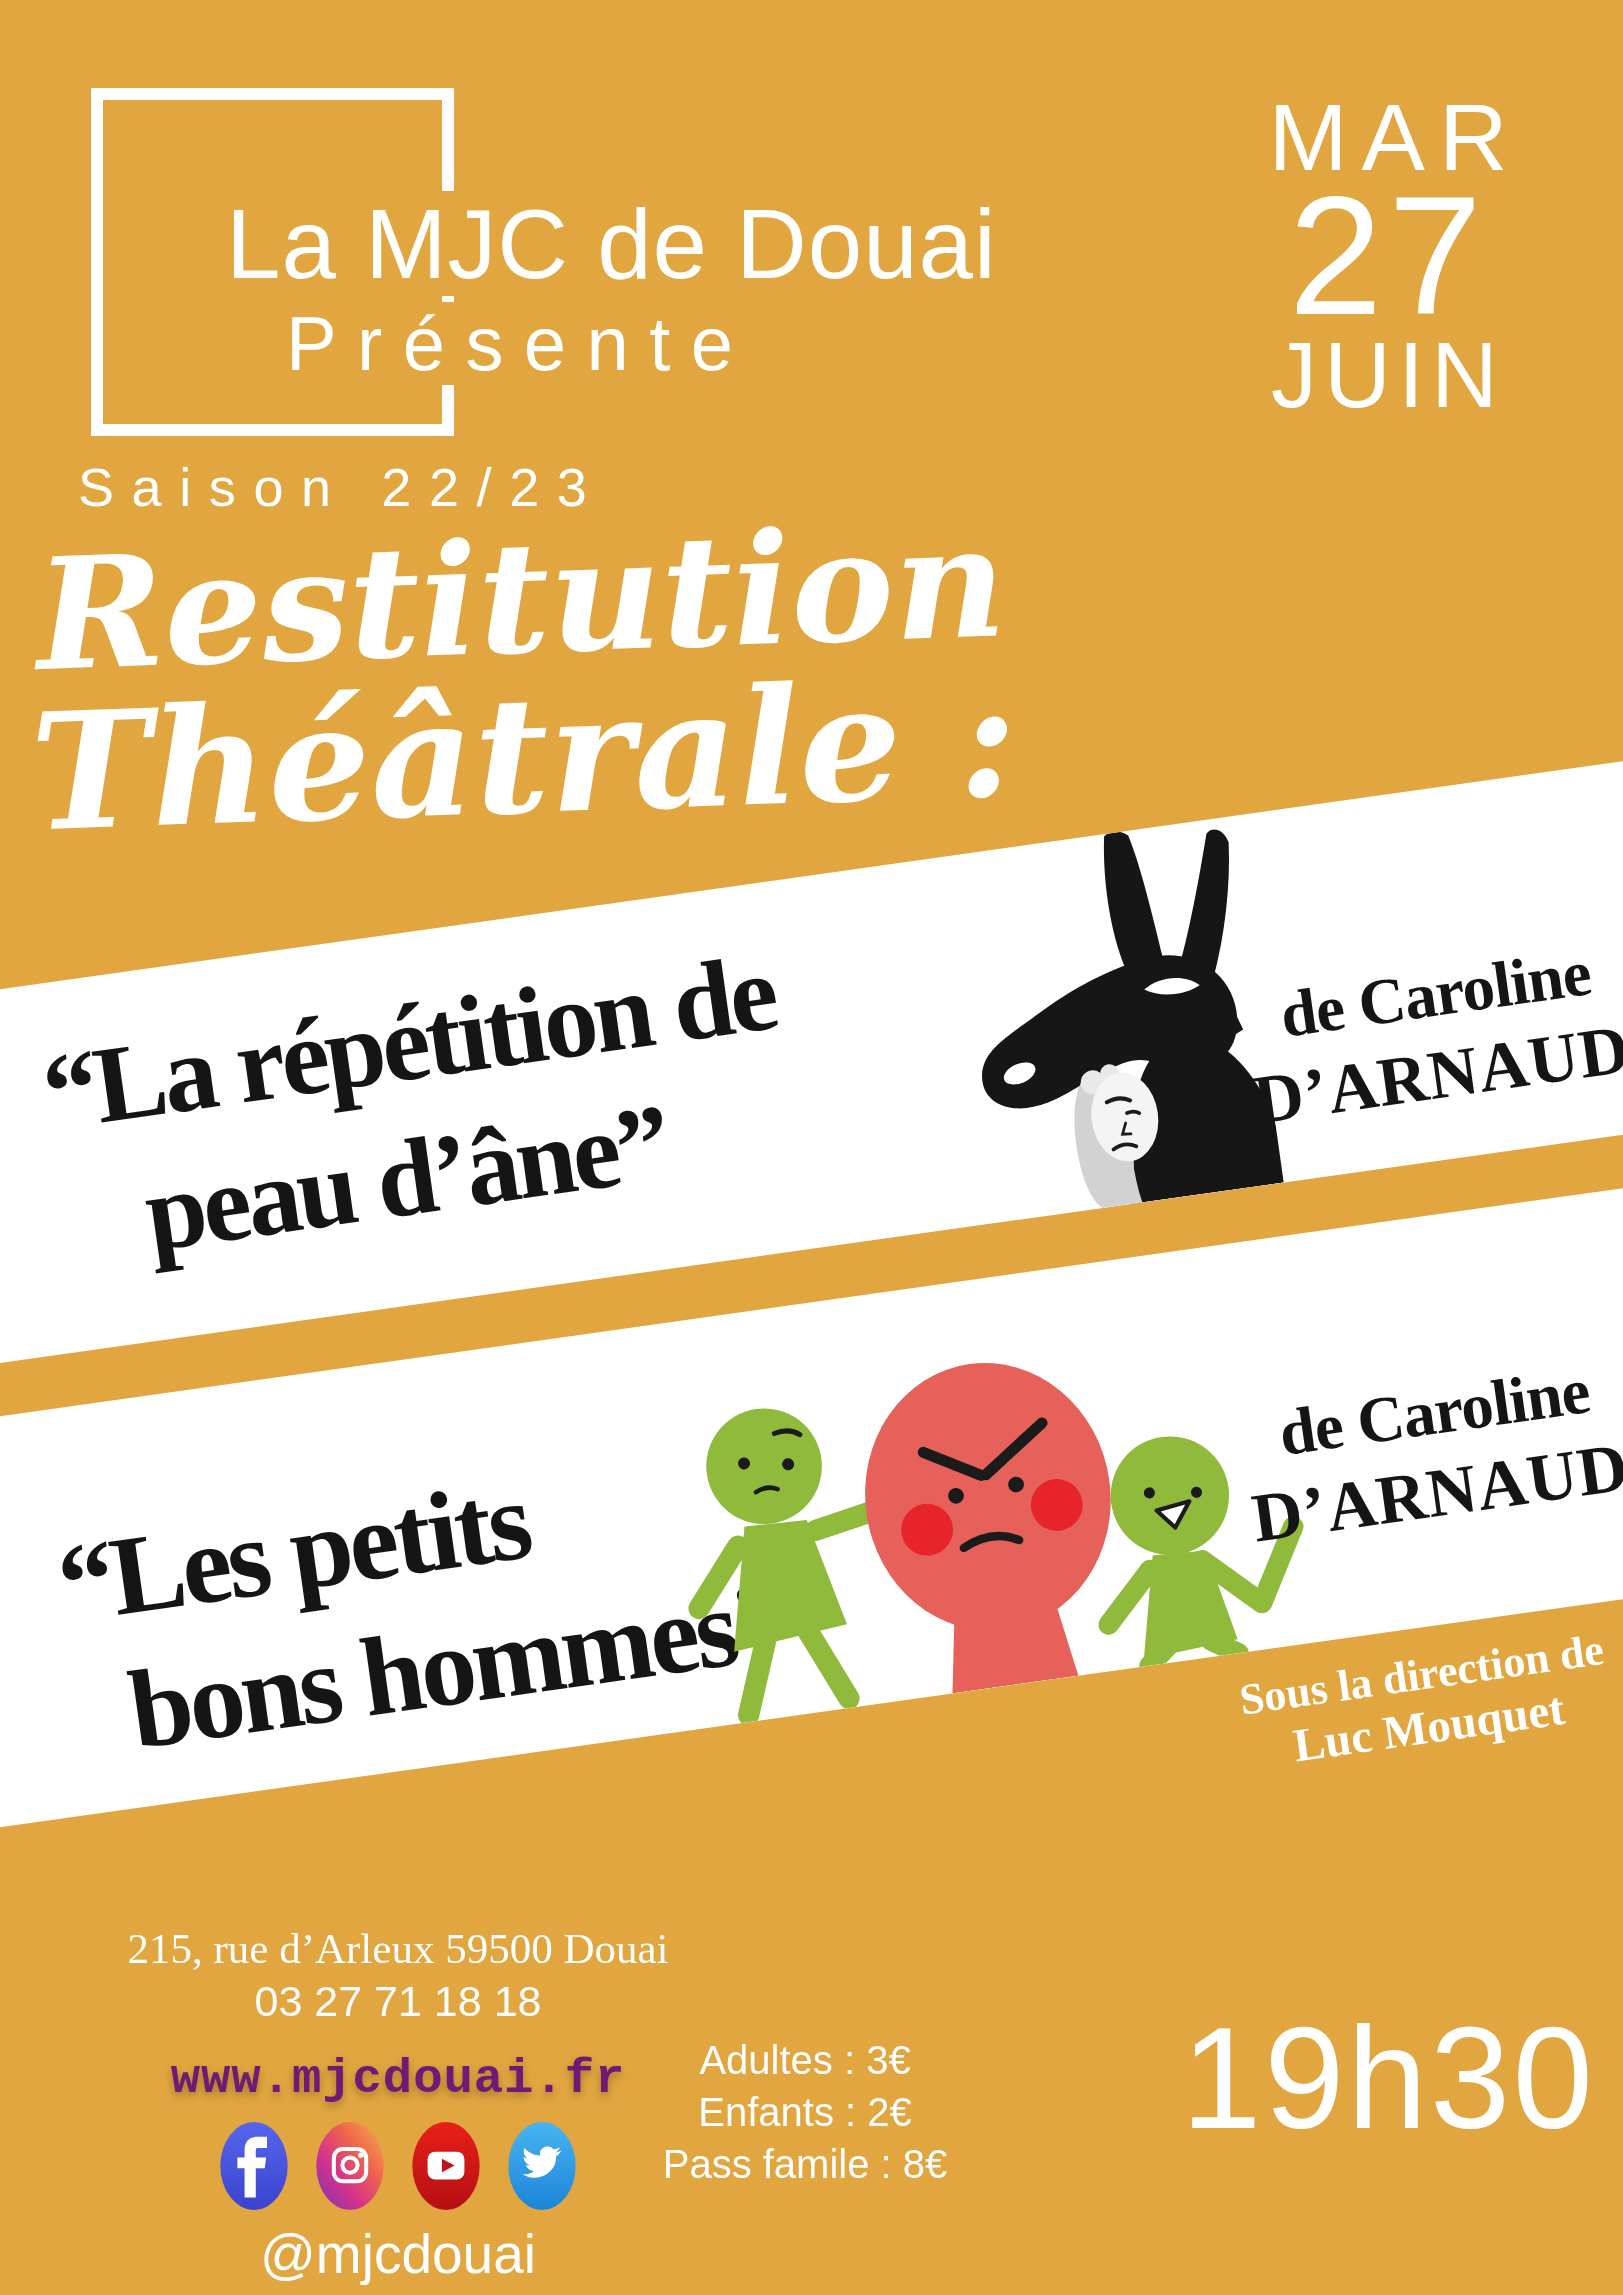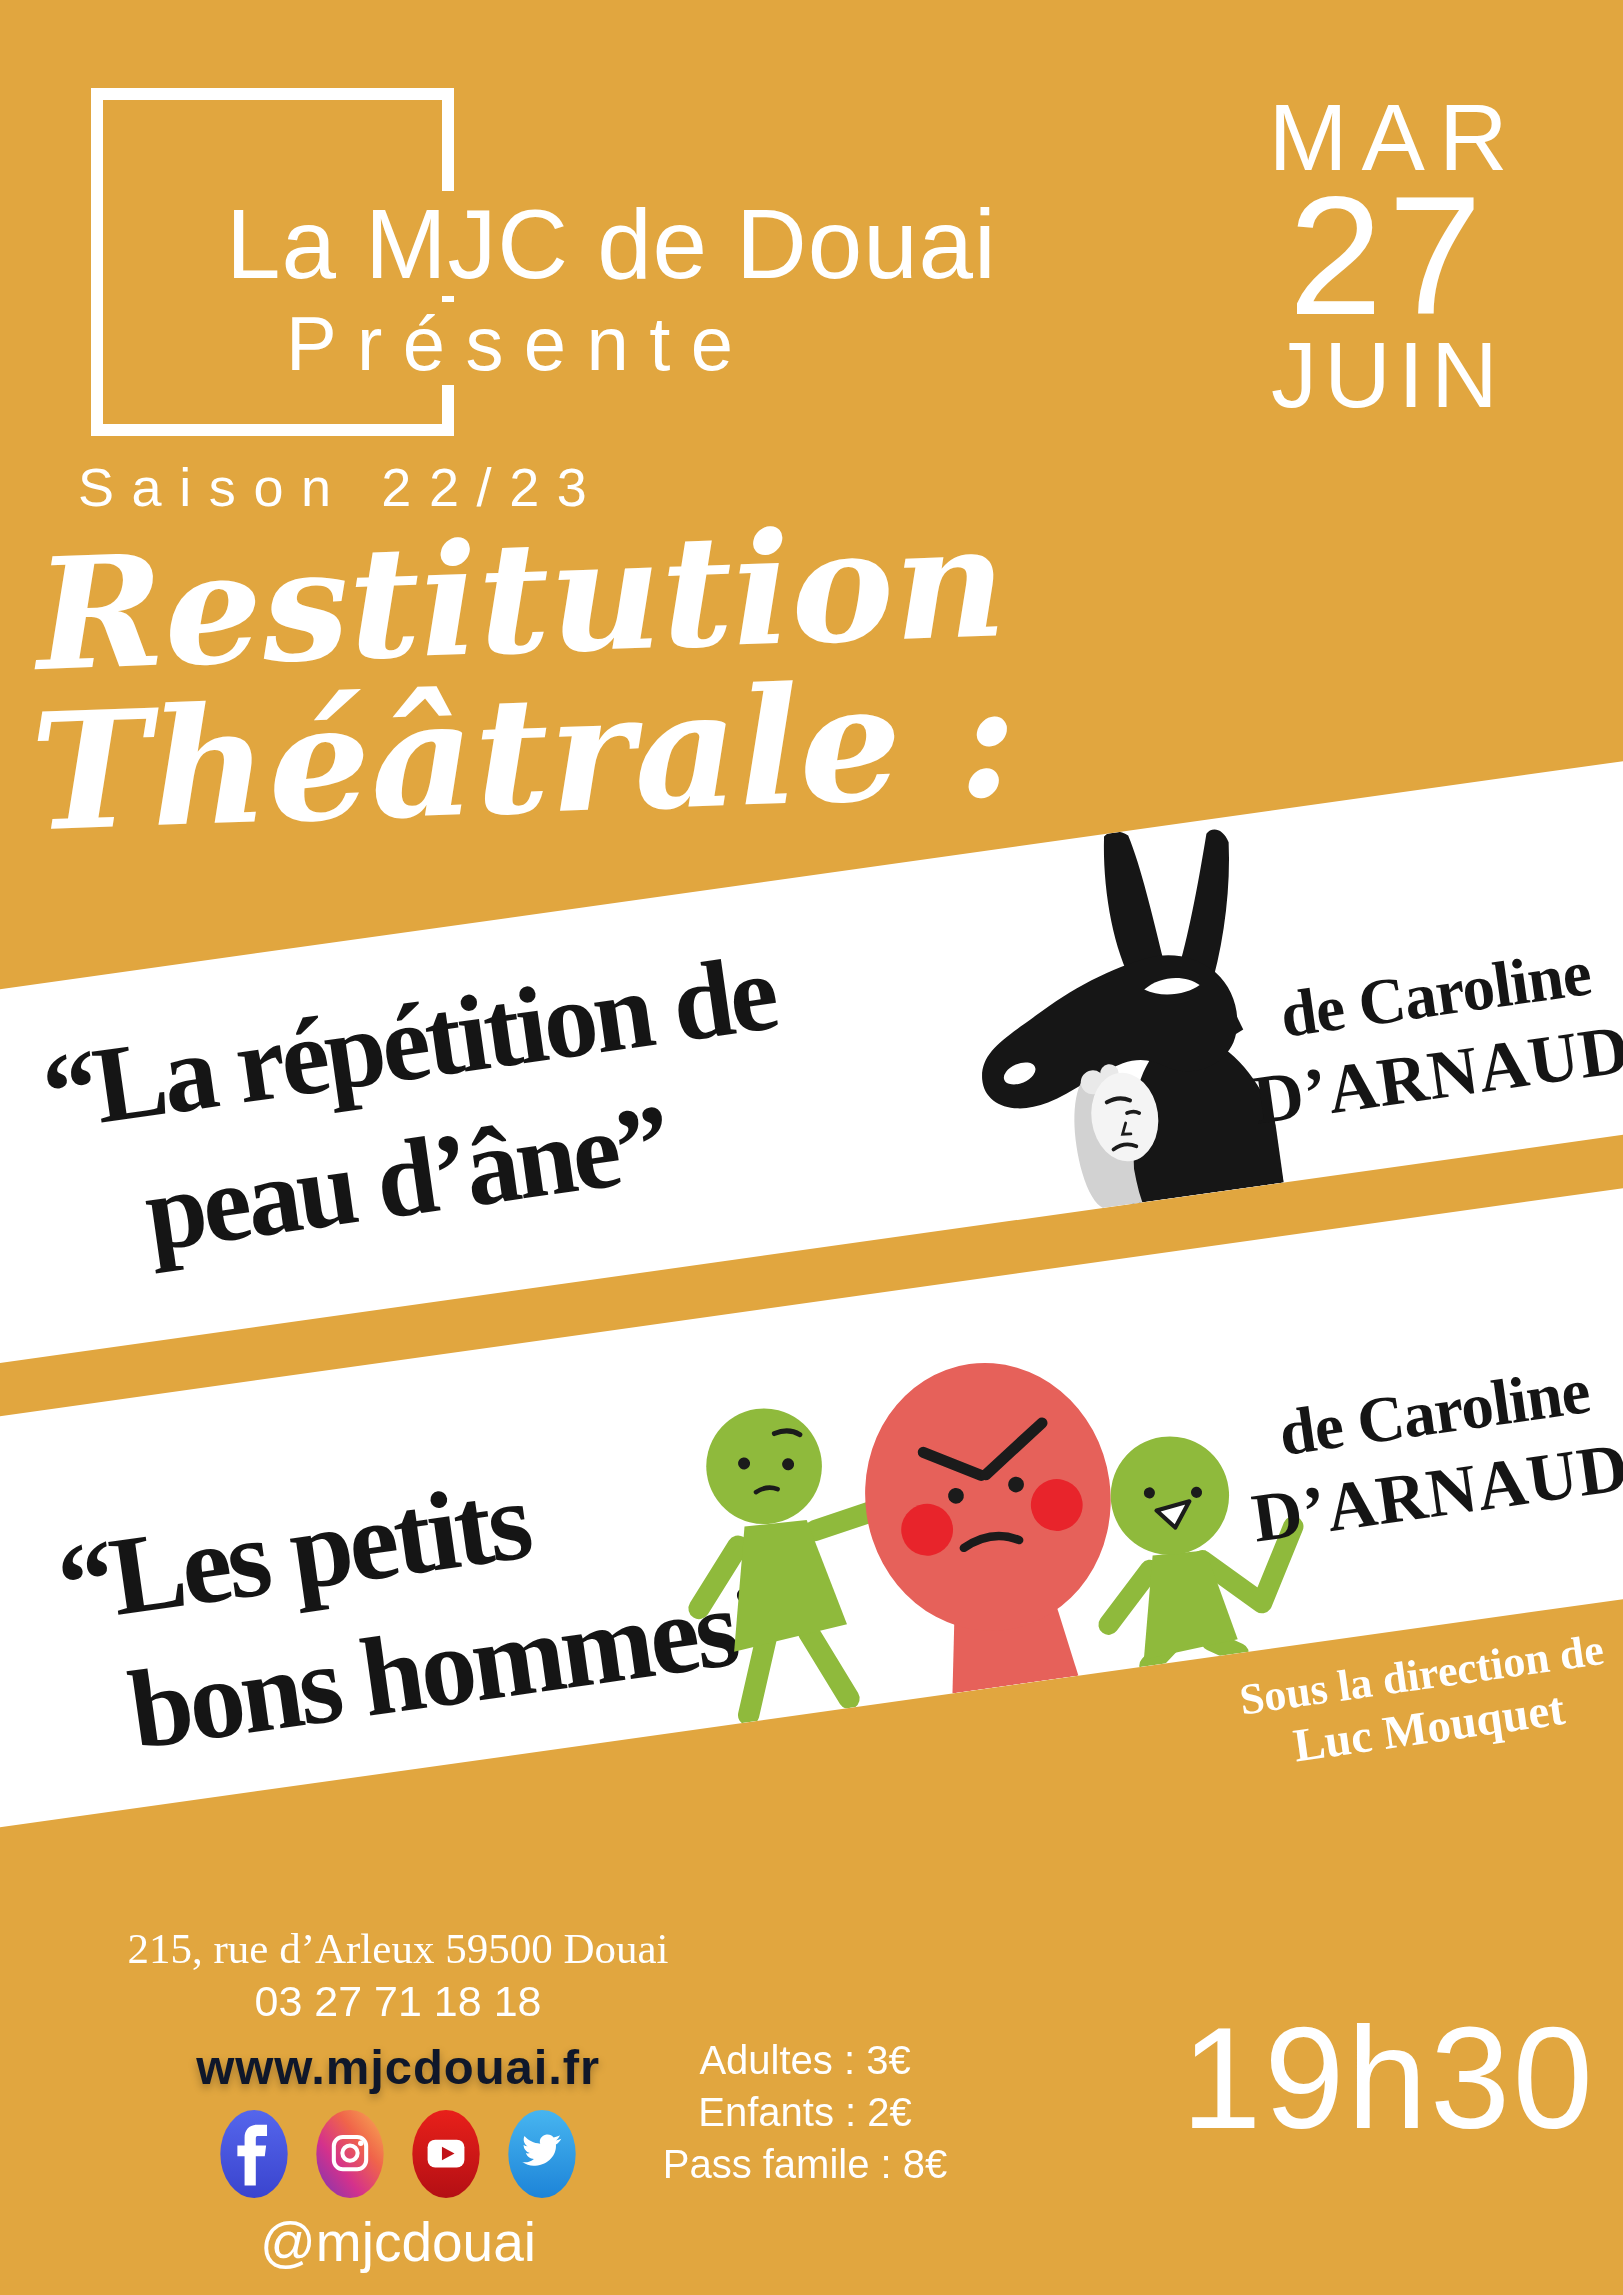--- a/index.html
+++ b/index.html
@@ -57,22 +57,22 @@
     left:1194px;top:1653px;width:463px;text-align:center;color:#fff;
     transform:rotate(-8deg);transform-origin:50% 50%;
   }
   .direction-line1{font-size:44px;}
   .direction-line2{font-size:47px;margin-top:7.4px;}
 
   
   .footer-left{left:14px;top:1927px;width:768px;text-align:center;}
   .address{font-size:43px;font-family:Liberation Serif, serif;}
   .phone{font-size:43px;margin-top:10.2px;}
-  .website{font-size:49px;font-weight:700;margin-top:16px;color:#0f172a;
-           font-family:Liberation Sans, sans-serif;
+  .website{font-size:49px;font-weight:700;margin-top:28px;color:#701a75;
+           font-family:Liberation Mono, monospace;
            text-shadow:0 3.7px 8.3px rgba(0,0,0,.28);letter-spacing:0.9px;}
   .social-row{margin-top:15px;display:flex;justify-content:center;gap:28px;}
   .social-row svg{width:68px;height:88px;display:block;}
   .handle{font-size:55px;margin-top:16.7px;}
 
   
   .pricing{left:546px;top:2040px;width:518px;text-align:center;}
   .price-line{font-size:40px;line-height:1;}
   .price-line + .price-line{margin-top:12px;}
 

